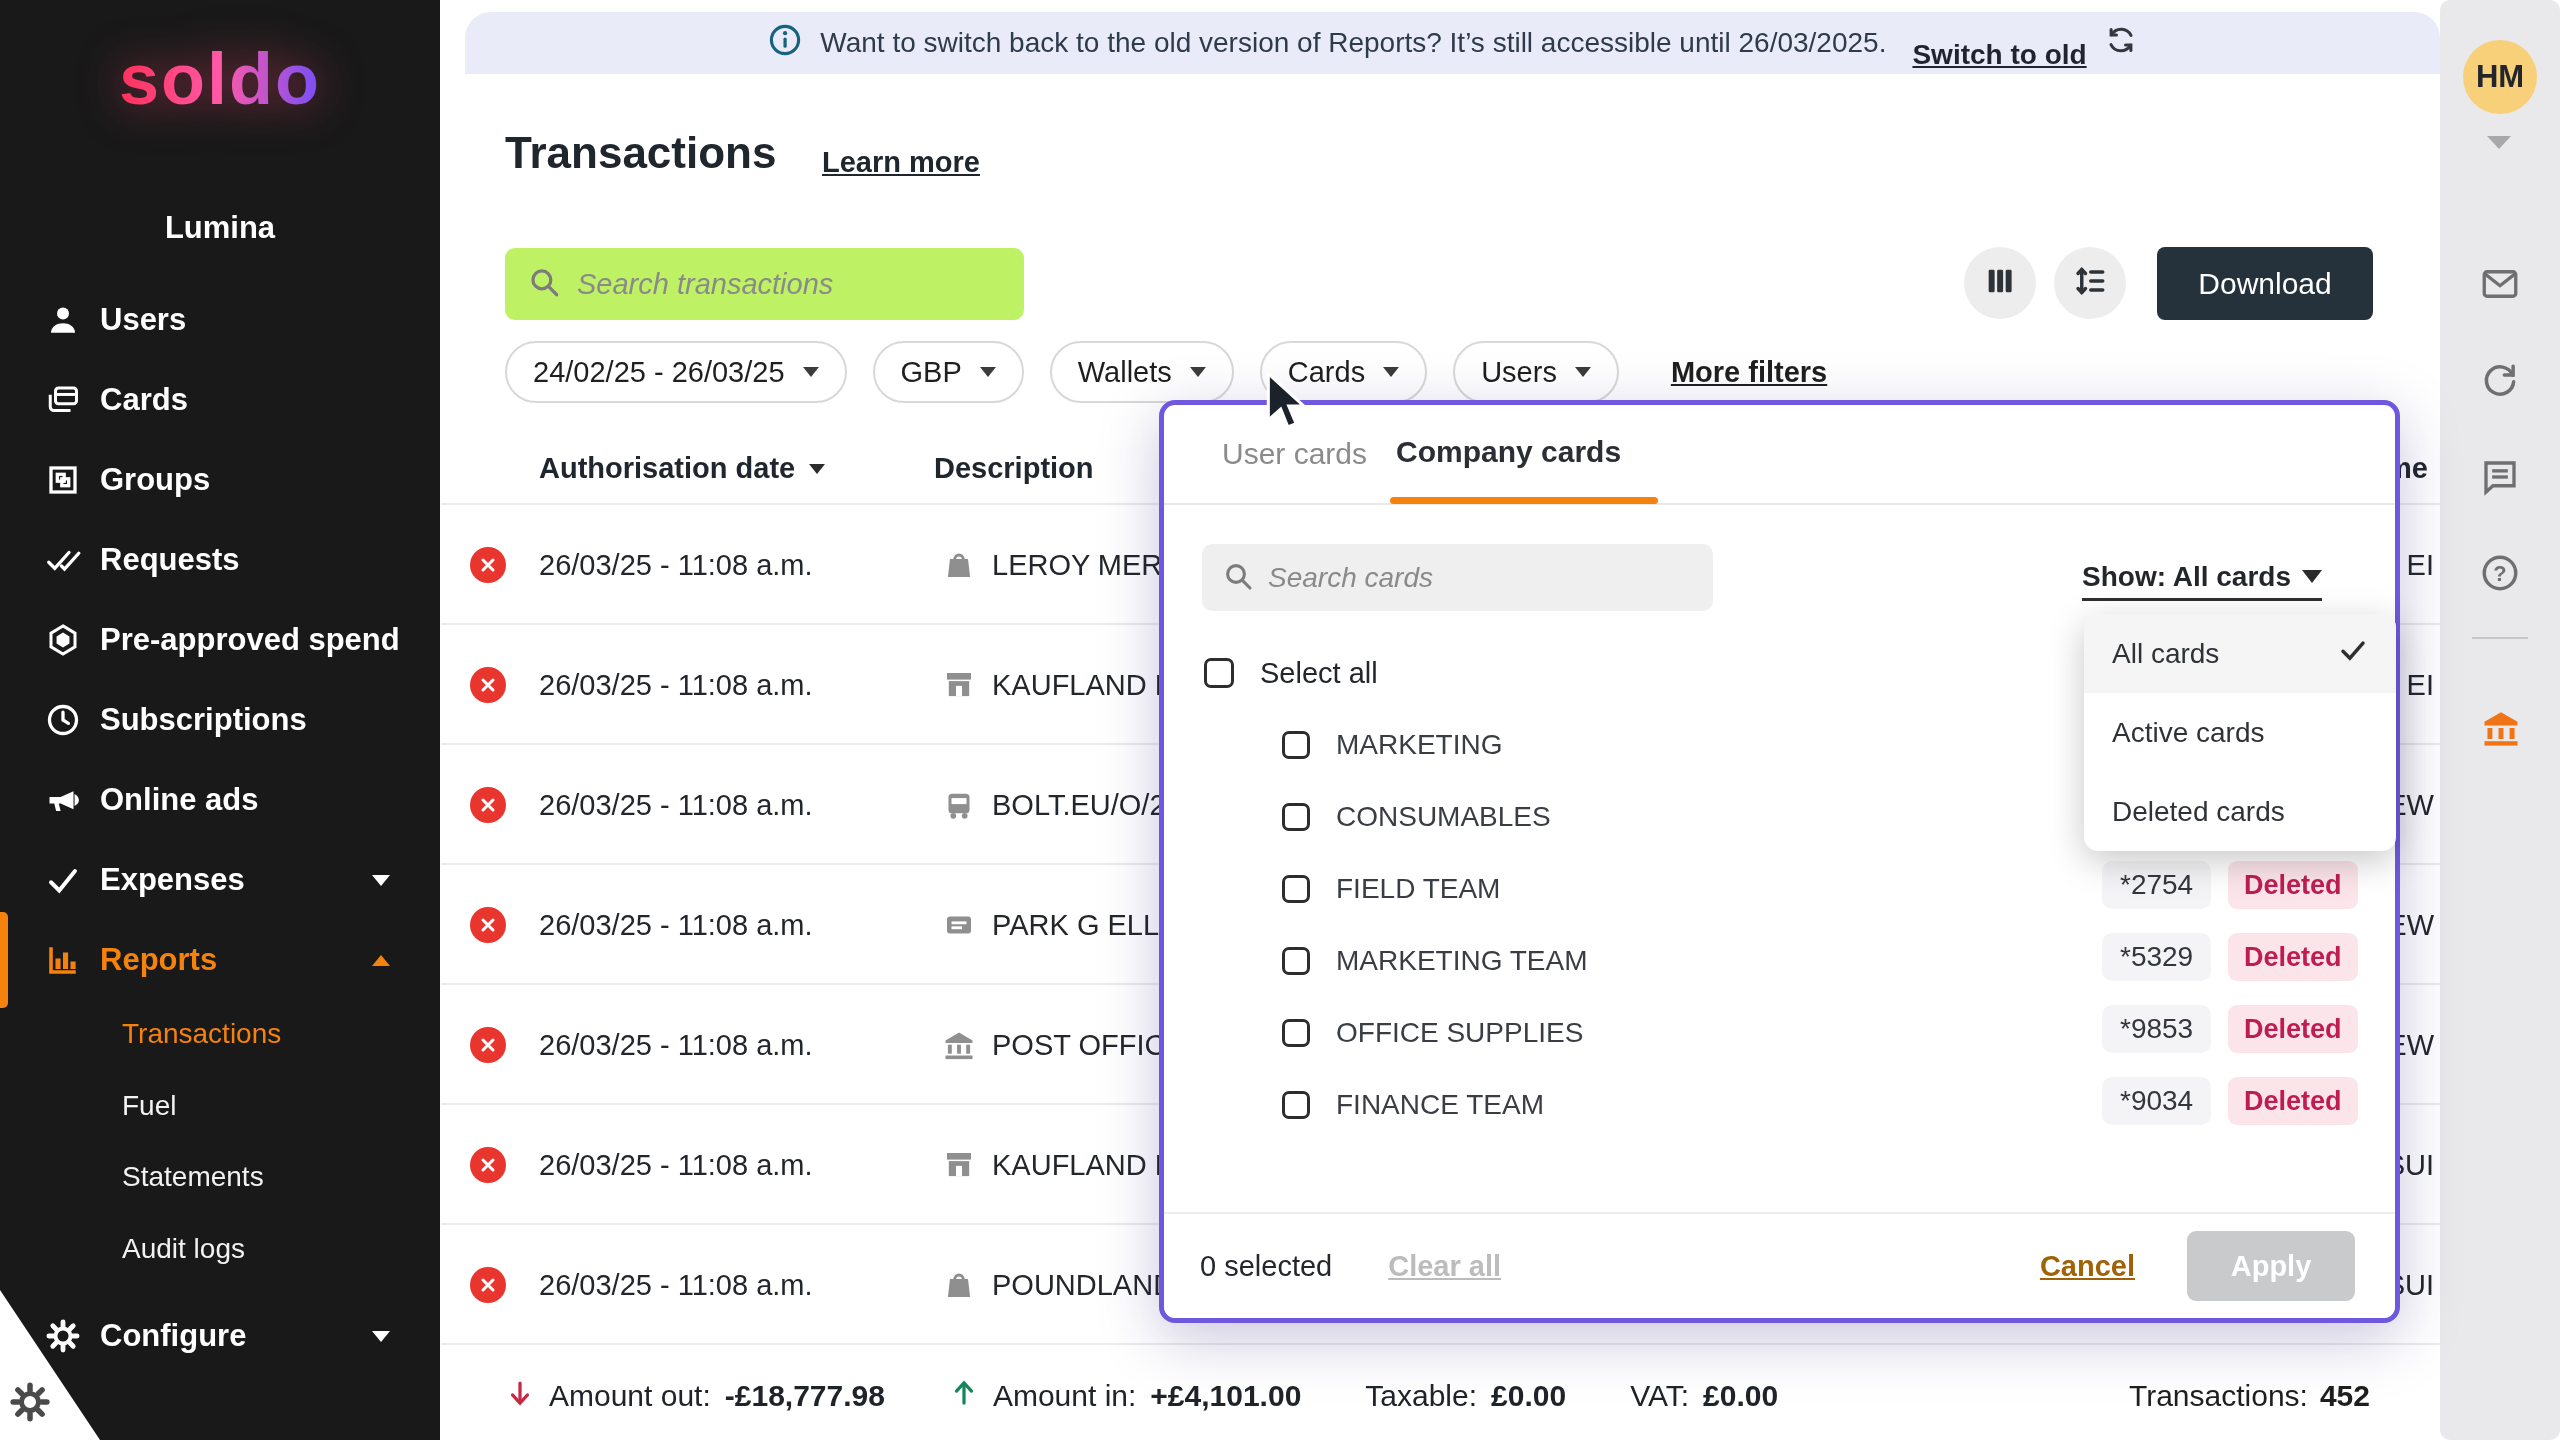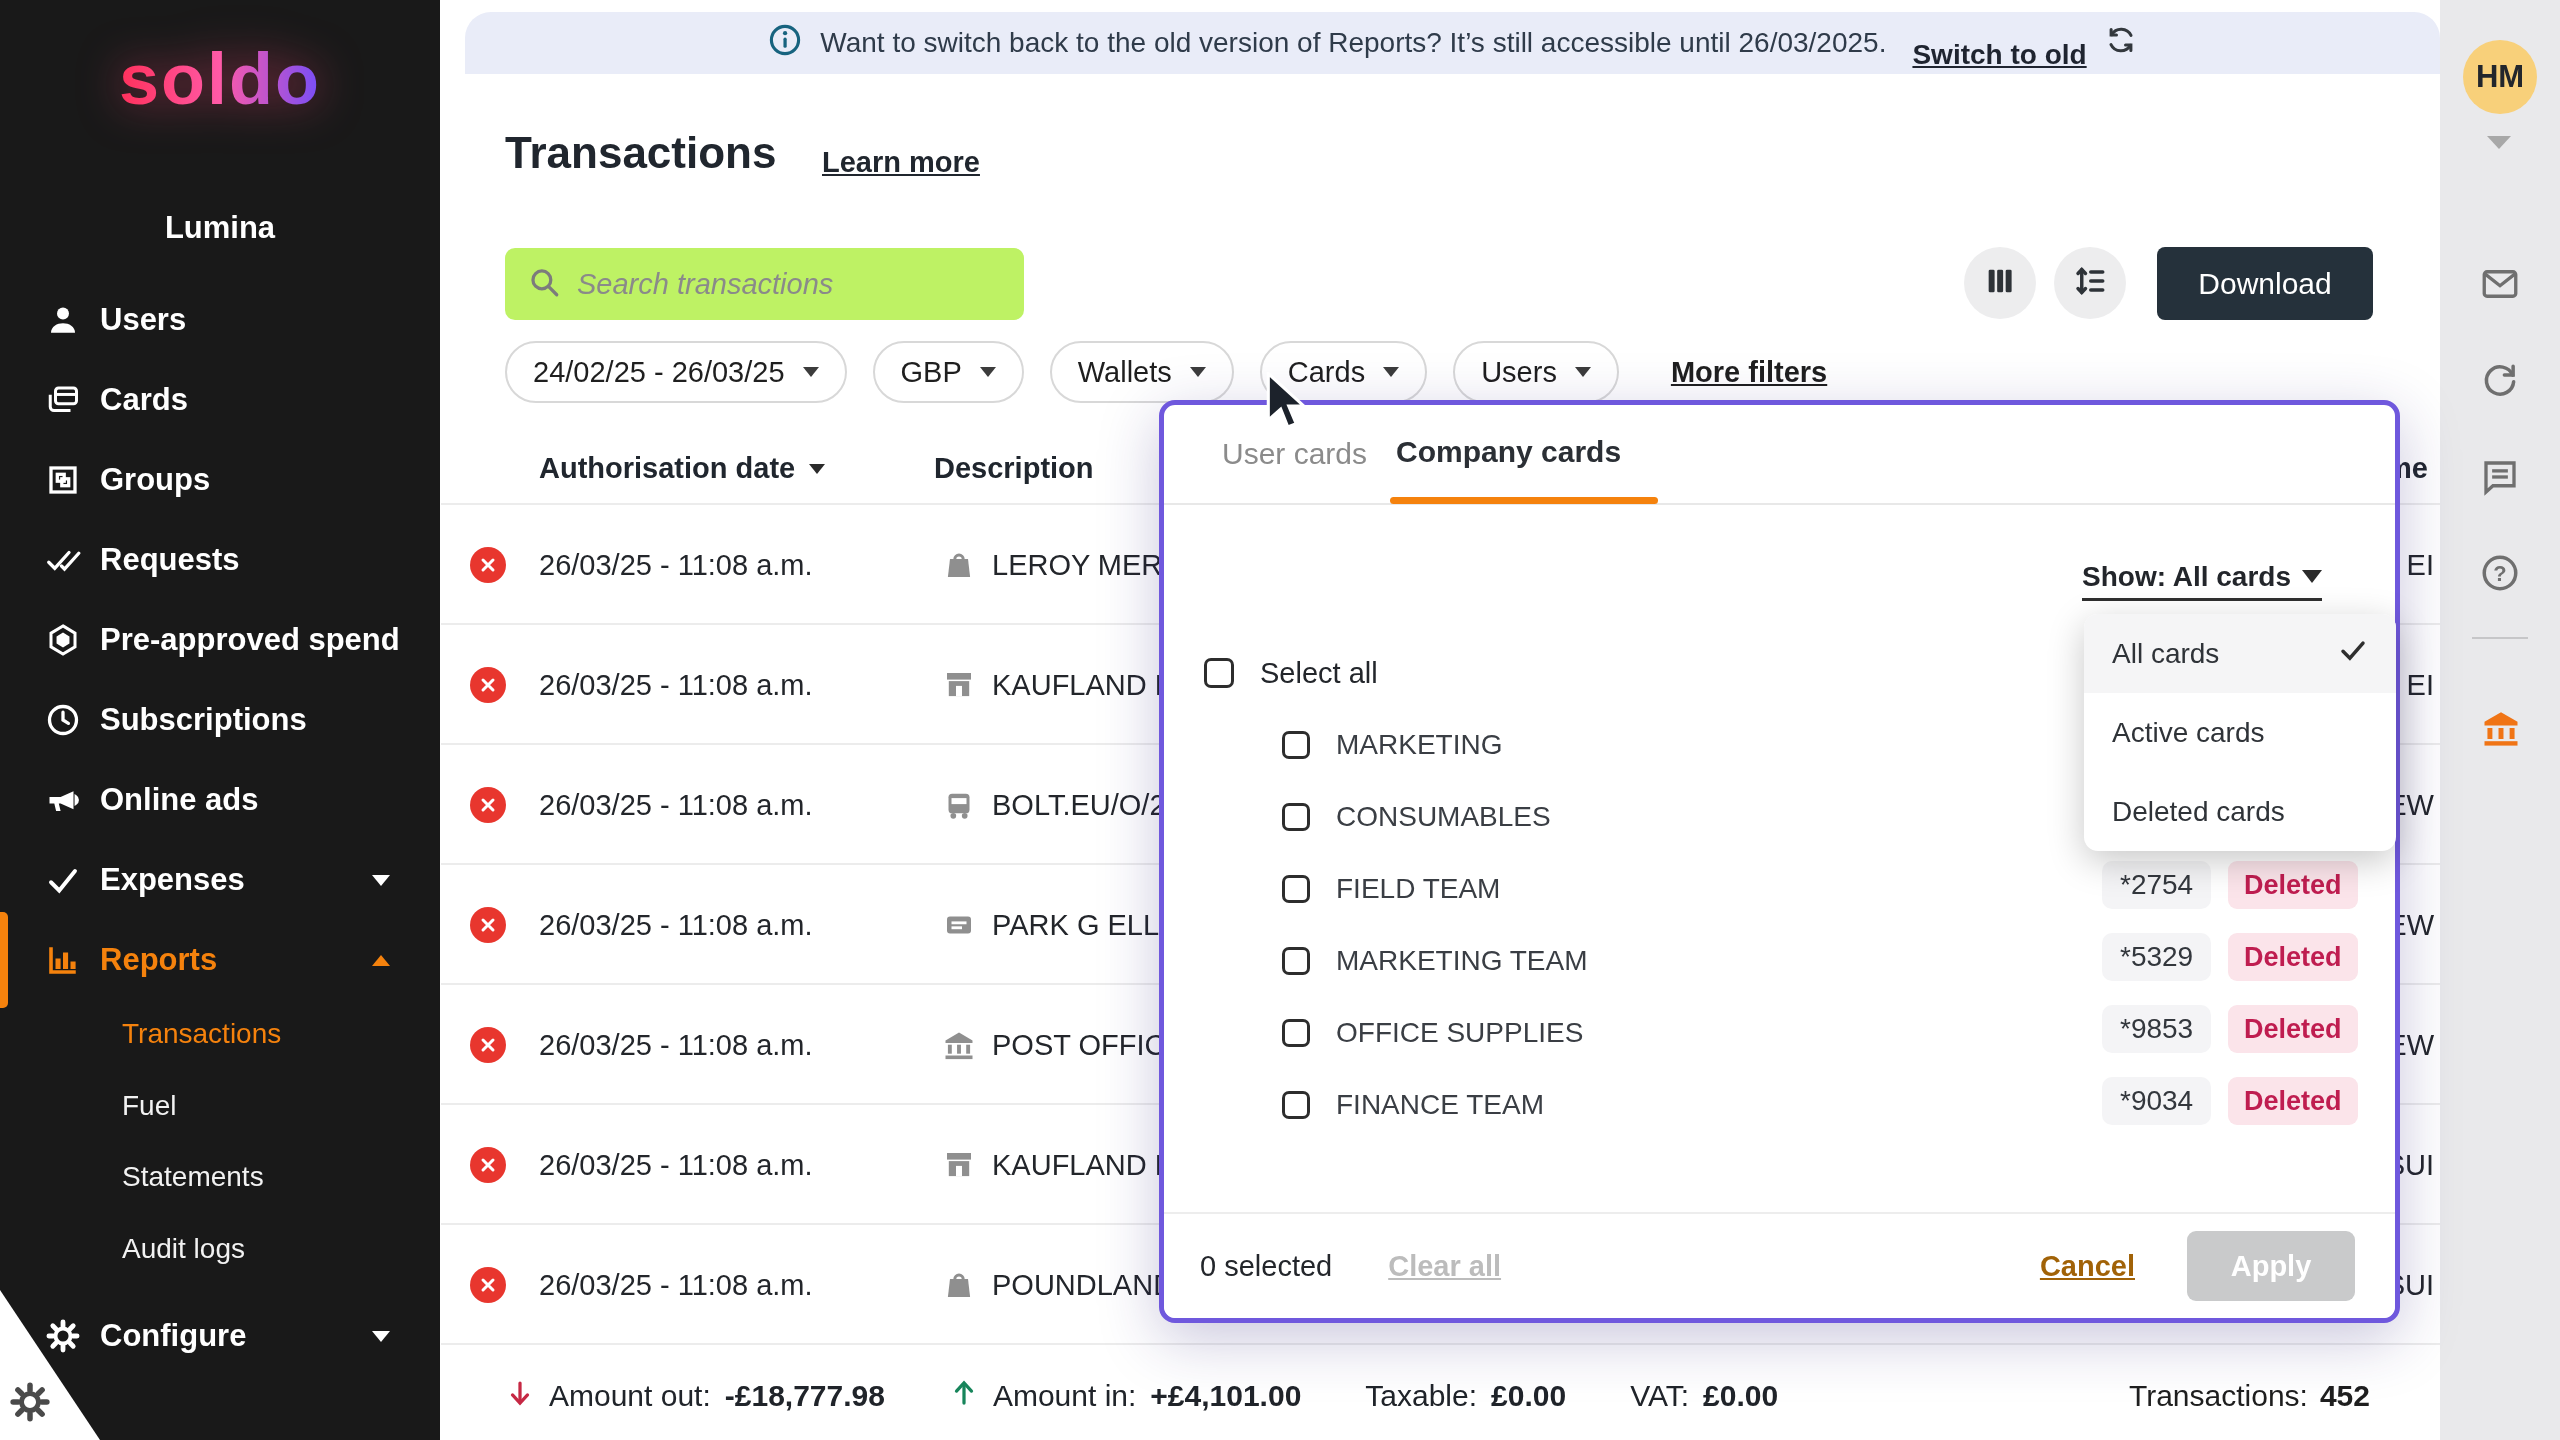--- a/index.html
+++ b/index.html
@@ -24,21 +24,21 @@
   .nav-item .chev { position:absolute; left:372px; }
   .nav-item.active { color:#F5820D; }
   .sub-item { position:absolute; left:122px; height:60px; display:flex; align-items:center; color:#f2f2f2; font-size:28px; white-space:nowrap; }
   .sub-item.active { color:#F5820D; }
   .active-bar { position:absolute; left:0; top:912px; width:8px; height:96px; background:#F5820D; border-radius:0 5px 5px 0; }
   .chev-down { width:0; height:0; border-left:9px solid transparent; border-right:9px solid transparent; border-top:11px solid #fff; }
   .chev-up { width:0; height:0; border-left:9px solid transparent; border-right:9px solid transparent; border-bottom:11px solid #F5820D; }
   .corner-tri { position:absolute; left:0; bottom:0; width:100px; height:150px; background:#ffffff; clip-path:polygon(0 0,0 100%,100% 100%); }
   .corner-gear { position:absolute; left:8px; bottom:12px; }
   
-  .rail { position:absolute; right:0; top:0; width:120px; height:1440px; background:#e9e9eb; z-index:30; }
+  .rail { position:absolute; right:0; top:0; width:120px; height:1440px; background:#e9e9eb; z-index:30;border-radius:10px; }
   .avatar { position:absolute; top:40px; left:23px; width:74px; height:74px; border-radius:50%; background:#F8D07A; display:flex; align-items:center; justify-content:center; font-size:31px; font-weight:bold; color:#22262c; }
   .avatar-chev { position:absolute; top:136px; left:47px; width:0; height:0; border-left:12px solid transparent; border-right:12px solid transparent; border-top:13px solid #a8a8a8; }
   .rail-ic { position:absolute; left:39px; width:42px; height:42px; }
   .rail-div { position:absolute; left:32px; width:56px; height:2px; background:#c6c6c8; }
   
   .banner { position:absolute; left:465px; right:120px; top:12px; height:62px; background:#E9ECF8; border-radius:26px 26px 0 0;
     display:flex; align-items:center; justify-content:center; gap:18px; font-size:28px; color:#2f3b4a; z-index:5; }
   .banner .switch-link { font-weight:bold; color:#1f2430; text-decoration:underline; margin-left:8px; white-space:nowrap; cursor:pointer;margin-top:24px; }
   
   .page-title { position:absolute; left:505px; top:128px; font-size:44px; font-weight:800; color:#20262e; }
@@ -335,20 +335,29 @@
     <b>452</b>
   </div>
 
   <div class="popup">
     <div class="ptabs">
       <div class="tab-user">User cards</div>
       <div class="tab-company">Company cards</div>
       <div class="tab-underline"></div>
     </div>
 
+    <div class="psearch">
+      <span>
+        <svg width="32" height="32" viewBox="0 0 24 24" fill="none" stroke="#7c7c7c" stroke-width="2.3" stroke-linecap="round">
+            <circle cx="10.5" cy="10.5" r="6.3"></circle>
+            <path d="M15.3 15.3 21 21"></path>
+          </svg>
+      </span>
+      <input type="text" placeholder="Search cards" style="">
+    </div>
 
     <div class="show-sel">
       <span>Show: All cards</span>
       <span class="caret"></span>
     </div>
 
     <div class="pselect-all">
       <span class="cb"></span>
       <span>Select all</span>
     </div>

